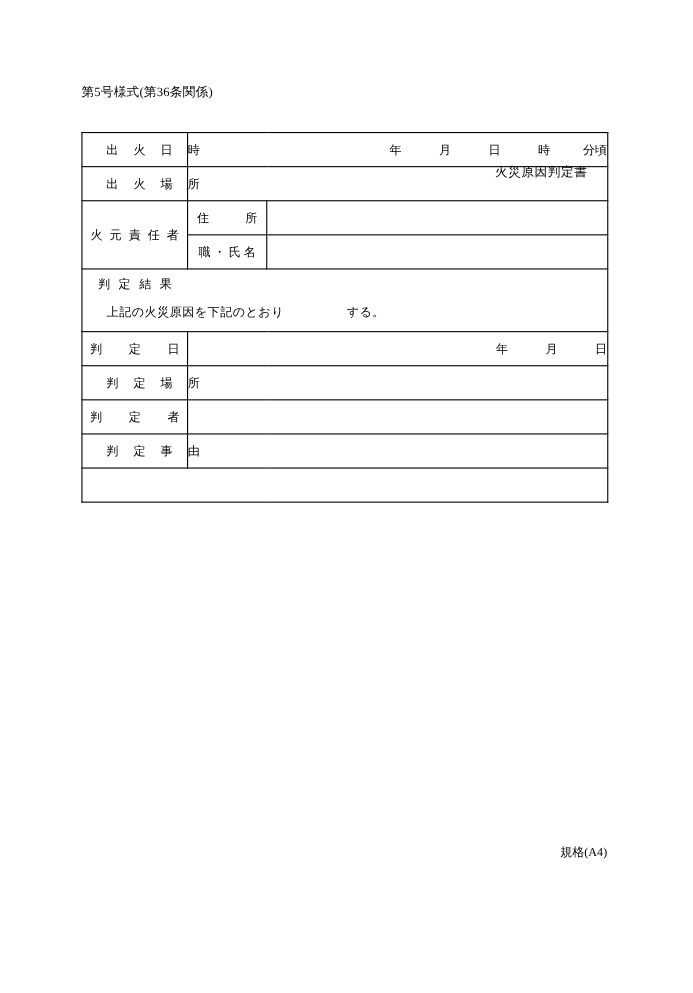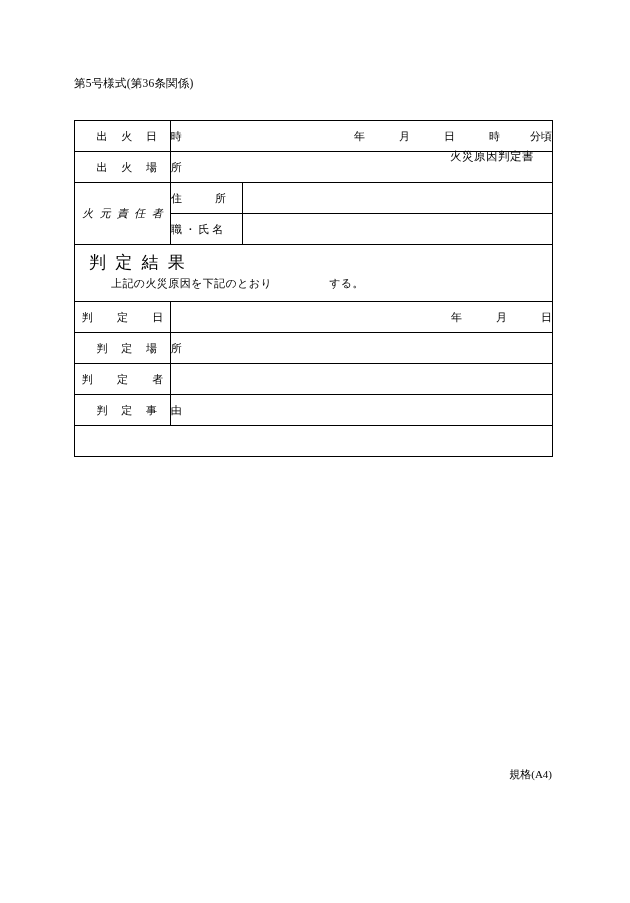--- a/index.html
+++ b/index.html
@@ -69,24 +69,23 @@
   .sp-mid {
     display: inline-block;
     letter-spacing: 3.5px;
     text-indent: 3.5px;
     text-align: center;
   }
   .sp-small {
     display: inline-block;
     letter-spacing: 1.8px;
     text-indent: 1.8px;
-    font-style: italic;
   }
   td.sub-label {
-    text-align: left;
+    text-align: center;
     padding-left: 8px;
     white-space: nowrap;
   }
   td.value {
     text-align: right;
     padding-left: 10px;
   }
   .dateline {
     display: inline-block;
     padding-left: 62px;
@@ -107,27 +106,27 @@
     padding: 0;
   }
   .result-inner {
     position: relative;
     height: 56px;
   }
   .result-title {
     position: absolute;
     left: 14px;
     top: 6px;
-    font-size: 17px;
+    font-size: 11px;
     letter-spacing: 2.5px;
     white-space: nowrap;
   }
   .result-text {
     position: absolute;
-    left: 36px;
+    left: 22px;
     top: 31px;
     font-size: 11px;
     letter-spacing: 0.4px;
     white-space: nowrap;
   }
   td.big-blank {
     height: 340px;
     vertical-align: top;
   }
   .spec {

